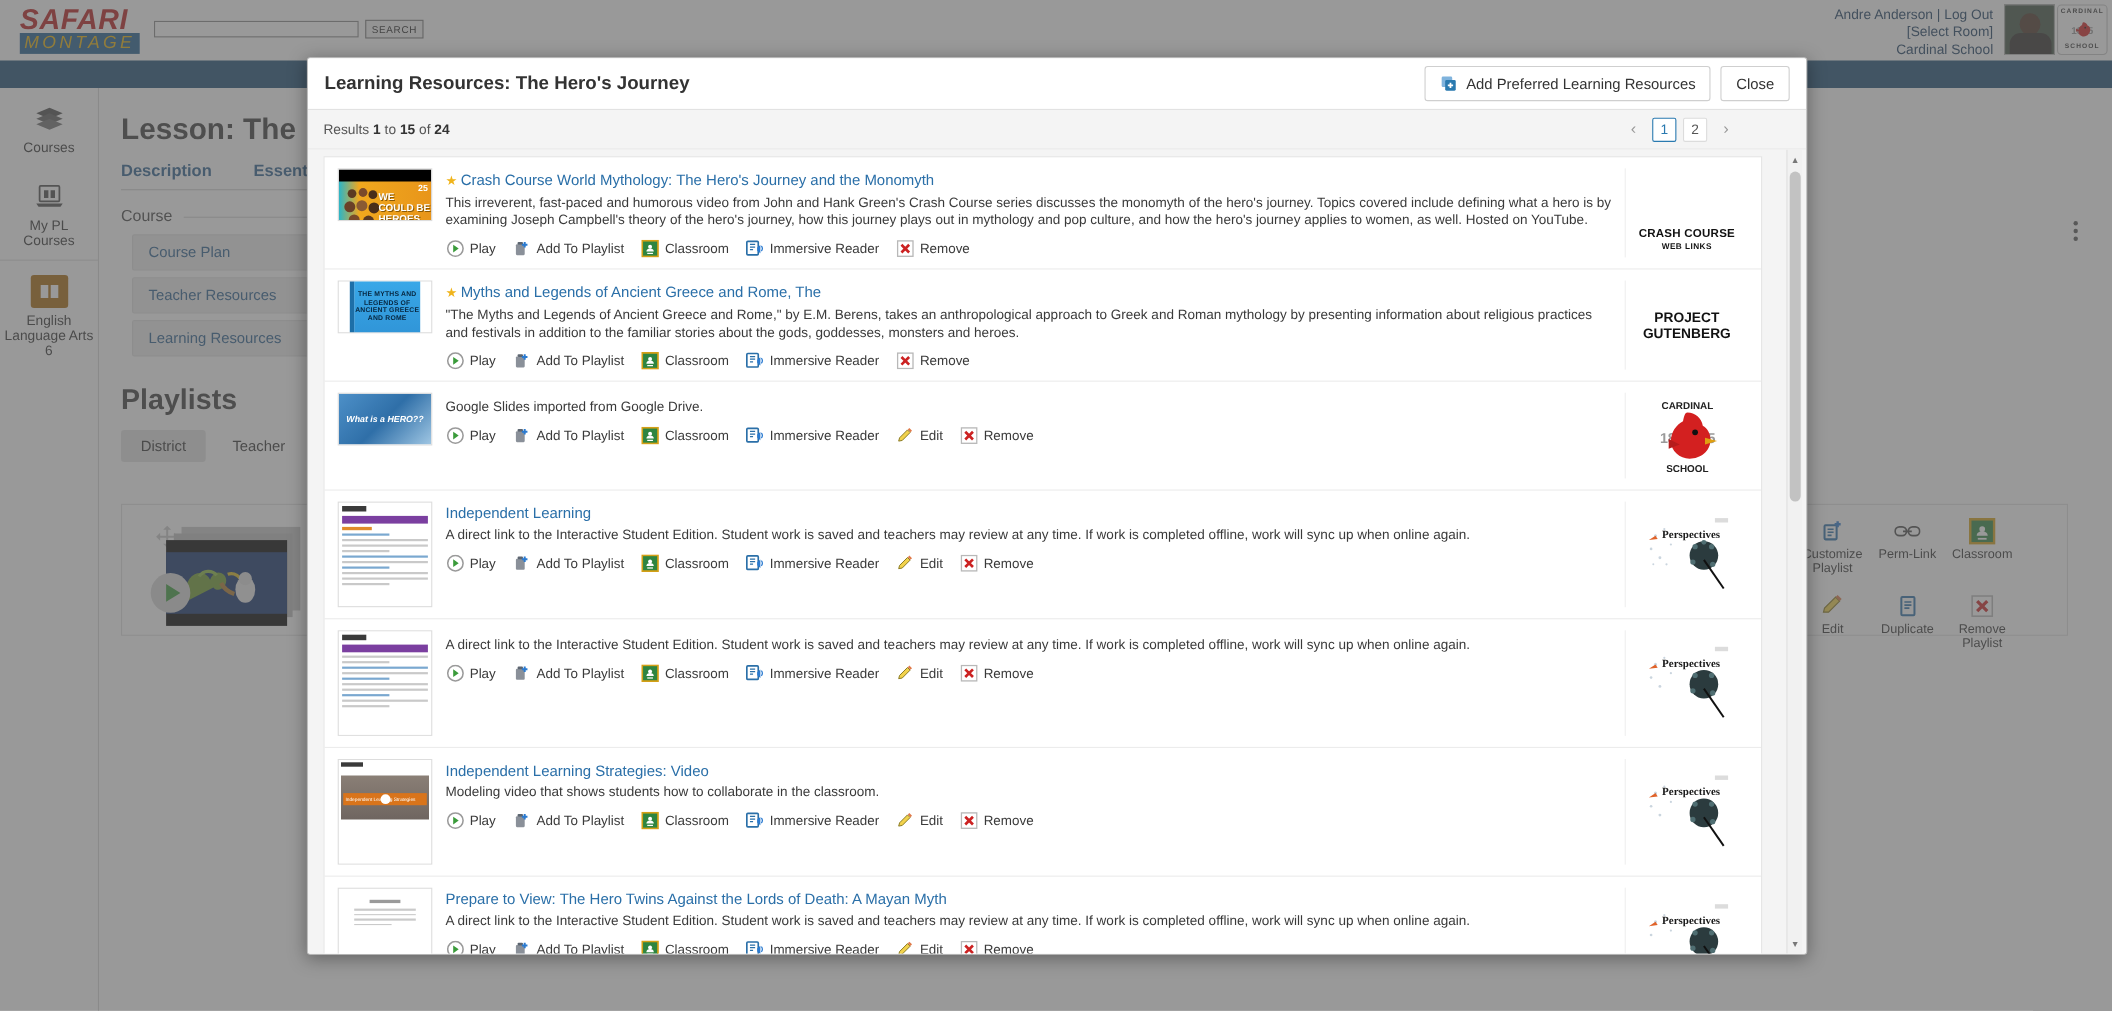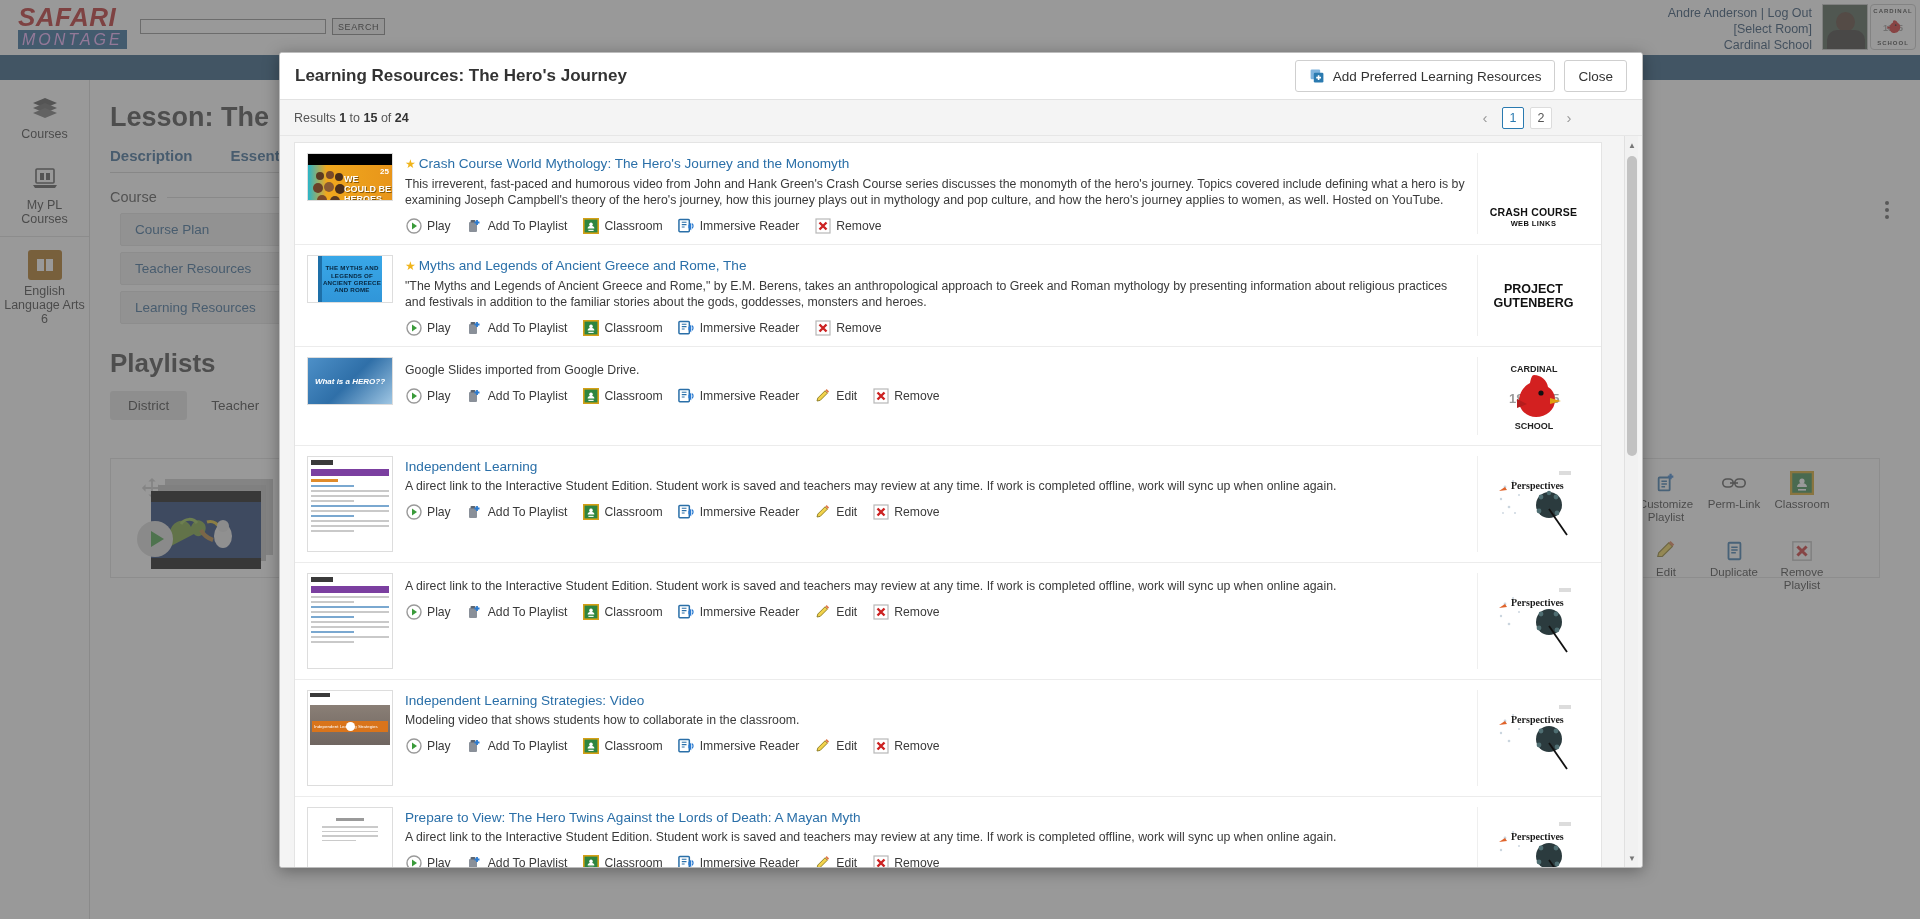--- a/index.html
+++ b/index.html
@@ -19,21 +19,21 @@
     position:absolute; left:0; top:0; width:1920px; height:55px;
     background:#ffffff;
   }
   .logo { position:absolute; left:18px; top:4px; width:110px; height:44px; }
   .logo-safari {
     font-family:"Liberation Sans", sans-serif;
     font-style:italic; font-weight:bold; font-size:26px; letter-spacing:.5px;
     color:#b91c1c; line-height:26px;
   }
   .logo-montage {
-    background:#1d5c8f; color:#f0abfc; display:inline-block;
+    background:#1d5c8f; color:#eab308; display:inline-block;
     font-style:italic; font-size:16px; letter-spacing:3px;
     padding:0 4px; line-height:19px; font-family:"Liberation Sans", sans-serif;
   }
   .search-wrap { position:absolute; left:140px; top:18px; display:flex; gap:6px; align-items:center;}
   .search-input {
     width:186px; height:15px; border:1px solid #8a8a8a; background:#ffffff;
     font-size:11px; padding:1px 3px; font-family:"Liberation Sans", sans-serif;
   }
   .search-btn {
     height:17px; border:1px solid #7a7a7a; background:#f2f2f2; color:#222;

